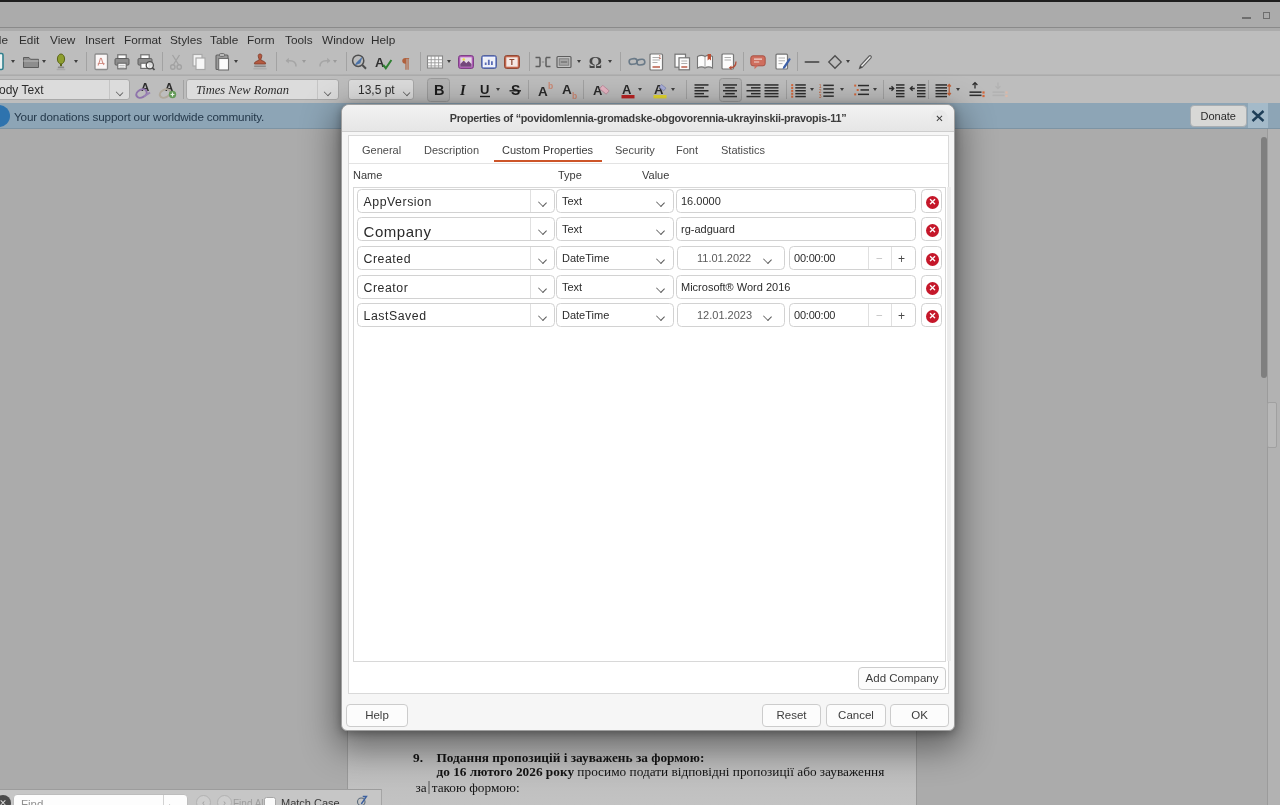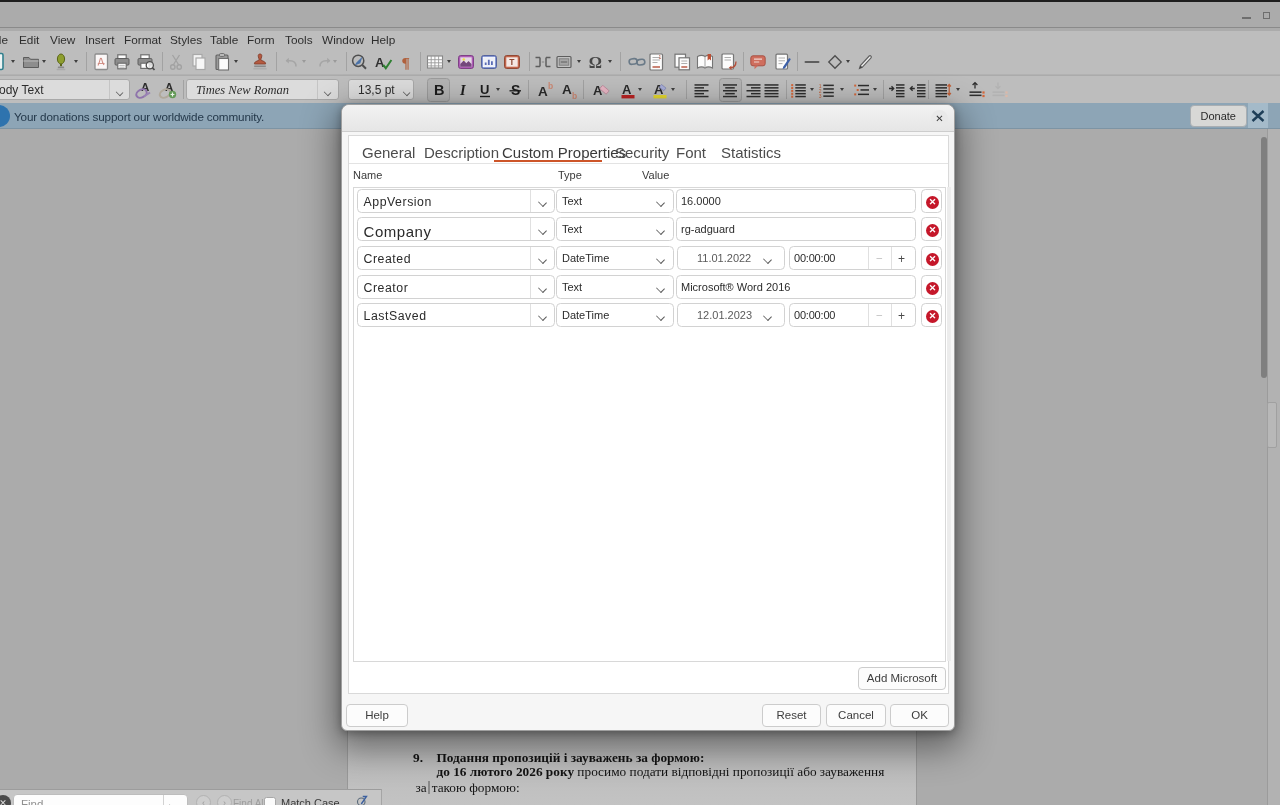--- a/index.html
+++ b/index.html
@@ -28,21 +28,21 @@
 #sbstrip{left:1267px;top:129px;width:13px;height:676px;background:#b2b2b2;border-left:1px solid #9b9b9b}
 #sbhandle{left:1267px;top:402px;width:10px;height:46px;background:#b8b8b8;border:1px solid #a0a0a0;border-radius:2px}
 
 #findbar{left:0;top:789px;width:382px;height:16px;background:#c6c6c6;border-top:1px solid #9c9c9c;border-right:1px solid #a5a5a5}
 
 #dialog{left:341px;top:104px;width:614px;height:627px;background:#f6f6f6;border-radius:8px 8px 6px 6px;box-shadow:0 12px 34px 6px rgba(0,0,0,0.42),0 2px 8px rgba(0,0,0,0.30);border:1px solid #9f9f9f}
 #dhead{position:absolute;left:0;top:0;width:100%;height:27px;background:linear-gradient(#f2f2f2,#e6e6e6);border-bottom:1px solid #cdcdcd;border-radius:8px 8px 0 0}
 #dhead .t{position:absolute;left:0;right:0;top:7px;text-align:center;font-size:10.8px;letter-spacing:-0.26px;font-weight:bold;color:#3c3c3c}
 #dclose{position:absolute;right:6px;top:5px;width:17px;height:17px;border-radius:50%;background:#e9e9e9;color:#3d3d3d;font-size:10px;text-align:center;line-height:17px}
 #dpanel{position:absolute;left:6px;top:30px;width:601px;height:559px;background:#fff;border:1px solid #d9d9d9}
-.tab{position:absolute;top:7.5px;font-size:15px;color:#4c4c4c;white-space:nowrap}
+.tab{position:absolute;top:7.5px;font-size:11px;color:#4c4c4c;white-space:nowrap}
 .tab.active{color:#3a3a3a}
 #tabline{position:absolute;left:0;top:27px;width:100%;height:1px;background:#e3e3e3}
 #tabu{position:absolute;left:145px;top:23.5px;width:108px;height:2.5px;background:#cd5529}
 .hdr{position:absolute;top:33px;font-size:11px;color:#3a3a3a}
 #tframe{position:absolute;left:4px;top:51px;width:593px;height:475px;border:1px solid #d8d8d8;background:#fff}
 #tscroll{position:absolute;left:598px;top:51px;width:4px;height:474px;background:#ececec}
 .fld{position:absolute;height:24px;background:#fff;border:1px solid #d2d2d2;border-radius:4.5px;font-size:11px;color:#2b2b2b}
 .fld .tx{position:absolute;left:6px;top:5px;white-space:nowrap}
 .chev{position:absolute;width:8px;height:8px}
 .chev:before{content:"";position:absolute;left:0;top:1px;width:6px;height:6px;border-right:1.5px solid #5a5a5a;border-bottom:1.5px solid #5a5a5a;transform:rotate(45deg) scale(1,0.8)}
@@ -444,20 +444,21 @@
   <span style="position:absolute;left:233px;top:8px;font-size:10px;color:#9d9d9d">Find All</span>
   <span style="position:absolute;left:264px;top:7px;width:12px;height:12px;background:#fbfbfb;border:1px solid #a8a8a8;border-radius:2.5px"></span>
   <span style="position:absolute;left:281px;top:7px;font-size:11px;color:#3a3a3a">Match Case</span>
   <svg style="position:absolute;left:354px;top:5px" width="16" height="12" viewBox="0 0 16 16">
       <circle cx="7" cy="9" r="5" fill="none" stroke="#5a6a7a" stroke-width="1.5"></circle>
       <path d="M9 2 L14 2 L7 12" stroke="#3b5fa0" stroke-width="1.8" fill="none"></path>
     </svg>
 </div>
 <div class="abs" id="dialog">
   <div id="dhead">
+    <div class="t">Properties of “povidomlennia-gromadske-obgovorennia-ukrayinskii-pravopis-11”</div>
     <div id="dclose">✕</div>
   </div>
   <div id="dpanel">
     <span class="tab" style="left:13px">General</span>
     <span class="tab" style="left:75px">Description</span>
     <span class="tab active" style="left:153px">Custom Properties</span>
     <span class="tab" style="left:266px">Security</span>
     <span class="tab" style="left:327px">Font</span>
     <span class="tab" style="left:372px">Statistics</span>
     <div id="tabline"></div>
@@ -557,19 +558,19 @@
           <span class="tx" style="left:4px;letter-spacing:-0.2px">00:00:00</span>
           <span class="vline" style="left:78px"></span>
           <span style="position:absolute;left:86px;top:5px;color:#bfbfbf;font-size:11.5px">−</span>
           <span class="vline" style="left:101px"></span>
           <span style="position:absolute;left:108px;top:4.5px;color:#4a4a4a;font-size:12px">+</span>
         </div>
     <div class="delbtn" style="left:572px;top:167px">
           <div class="c">✕</div>
         </div>
     </div>
-    <div class="btn" style="left:509px;top:531px;width:88px;height:23px;line-height:21px">Add Microsoft</div>
+    <div class="btn" style="left:509px;top:531px;width:88px;height:23px;line-height:21px">Add Company</div>
   </div>
   <div class="btn" style="left:4px;top:599px;width:62px;height:23px;line-height:21px">Help</div>
   <div class="btn" style="left:420px;top:599px;width:59px;height:23px;line-height:21px">Reset</div>
   <div class="btn" style="left:484px;top:599px;width:60px;height:23px;line-height:21px">Cancel</div>
   <div class="btn" style="left:548px;top:599px;width:59px;height:23px;line-height:21px">OK</div>
 </div>
 
 </body></html>

